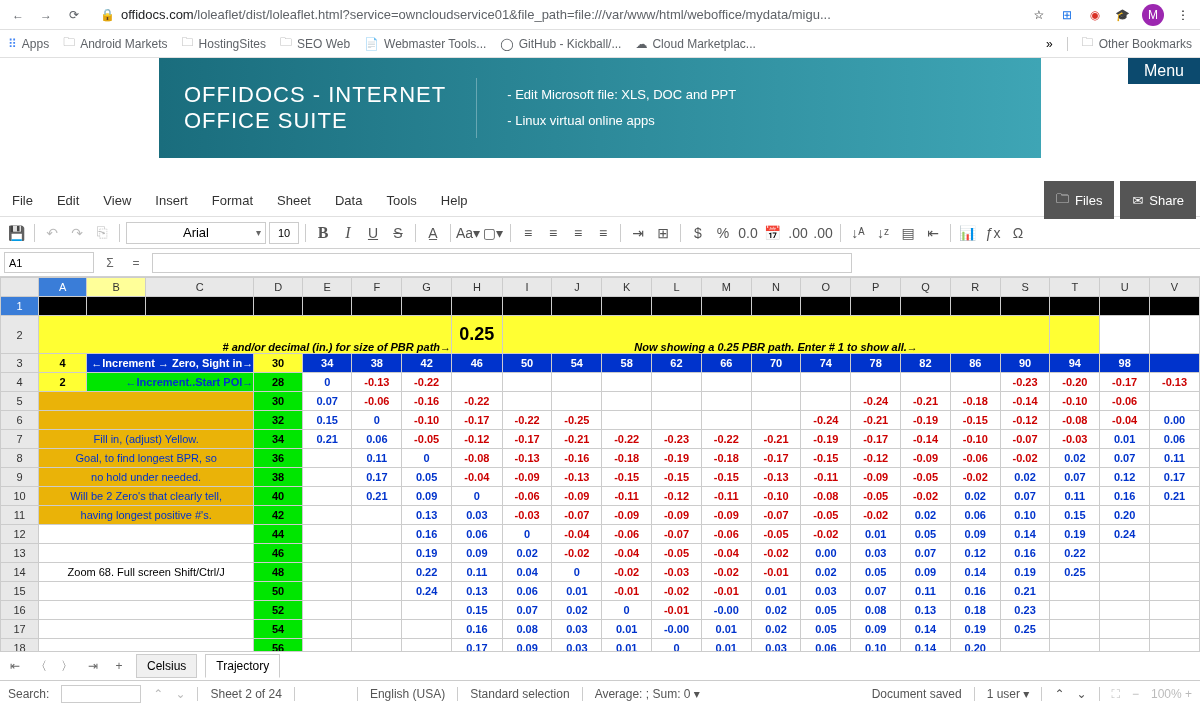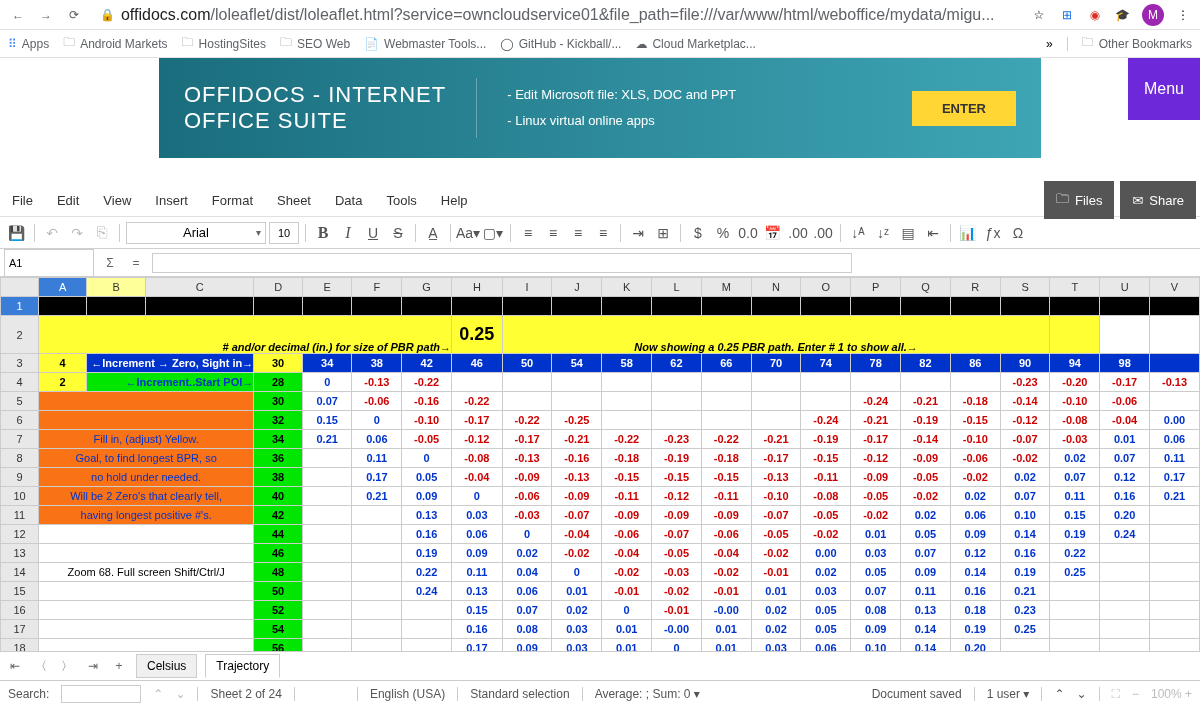--- a/index.html
+++ b/index.html
@@ -2,59 +2,59 @@
 <html><head>
 <meta charset="utf-8">
 <style>
 * { margin: 0; padding: 0; box-sizing: border-box; font-family: Arial, sans-serif; }
 body { width: 1200px; height: 706px; overflow: hidden; background: #fff; font-size: 12px; }
 
 
 .browser-bar { height: 30px; display: flex; align-items: center; padding: 0 8px; gap: 8px; border-bottom: 1px solid #e0e0e0; }
 .nav-btn { width: 20px; height: 20px; display: flex; align-items: center; justify-content: center; color: #5f6368; cursor: pointer; }
 .url-bar { flex: 1; display: flex; align-items: center; gap: 6px; padding: 2px 8px; }
-.url-text { color: #5f6368; font-size: 16px; white-space: nowrap; overflow: hidden; }
+.url-text { color: #5f6368; font-size: 13px; white-space: nowrap; overflow: hidden; }
 .url-domain { color: #202124; }
 .browser-icons { display: flex; align-items: center; gap: 10px; }
 .browser-icon { width: 18px; height: 18px; display: flex; align-items: center; justify-content: center; }
 .avatar { width: 22px; height: 22px; border-radius: 50%; background: #9c27b0; color: #fff; display: flex; align-items: center; justify-content: center; font-size: 12px; }
 
 .bookmarks-bar { height: 28px; display: flex; align-items: center; padding: 0 8px; gap: 14px; border-bottom: 1px solid #e0e0e0; }
 .bookmark { display: flex; align-items: center; gap: 5px; color: #5f6368; font-size: 12px; cursor: pointer; }
 .bm-folder { color: #8d8d8d; }
 
 
 .banner-row { height: 100px; display: flex; align-items: flex-start; justify-content: center; position: relative; }
 .banner { width: 882px; height: 100px; background: linear-gradient(90deg, #1a6d7d 0%, #2d8a9a 50%, #3ea5b5 100%); display: flex; align-items: center; padding: 0 25px; gap: 30px; }
 .banner-title { color: #fff; font-size: 22px; font-weight: 400; letter-spacing: 1px; font-family: Georgia, serif; }
 .banner-divider { width: 1px; height: 60px; background: rgba(255,255,255,0.3); }
 .banner-text { color: #fff; font-size: 13px; line-height: 2; }
 .banner-btn { background: #ffd633; color: #333; padding: 10px 30px; font-size: 13px; font-weight: bold; cursor: pointer; margin-left: auto; }
-.menu-btn { position: absolute; right: 0; top: 0; background: #6d28d9; color: #fff; padding: 22px 16px; font-size: 16px; cursor: pointer; }
+.menu-btn { position: absolute; right: 0; top: 0; background: #0c4a6e; color: #fff; padding: 4px 16px; font-size: 16px; cursor: pointer; }
 
 
 .menubar { height: 32px; display: flex; align-items: center; padding: 0 12px; gap: 24px; position: relative; border-bottom: 1px solid #e0e0e0; font-size: 13px; margin-top: 27px; }
 .menu-item { cursor: pointer; color: #333; }
 .right-buttons { position: absolute; right: 4px; top: -4px; display: flex; gap: 6px; }
 .rbtn { background: #555; color: #fff; padding: 8px 12px; display: flex; align-items: center; gap: 6px; font-size: 13px; cursor: pointer; }
 
 
 .toolbar { height: 32px; display: flex; align-items: center; padding: 0 6px; gap: 3px; border-bottom: 1px solid #d0d0d0; }
 .tb-btn { width: 22px; height: 22px; display: flex; align-items: center; justify-content: center; color: #555; cursor: pointer; font-size: 14px; }
 .tb-sep { width: 1px; height: 18px; background: #ccc; margin: 0 3px; }
 .font-select { width: 140px; height: 22px; border: 1px solid #ccc; display: flex; align-items: center; justify-content: center; font-size: 13px; position: relative; }
 .font-select::after { content: '▾'; position: absolute; right: 4px; color: #666; font-size: 10px; }
 .size-input { width: 30px; height: 22px; border: 1px solid #ccc; text-align: center; font-size: 11px; }
 .tb-bold { font-weight: bold; font-size: 16px; font-family: Georgia, serif; }
 .tb-italic { font-style: italic; font-size: 16px; font-family: Georgia, serif; }
 .tb-underline { text-decoration: underline; font-size: 14px; }
 
 
 .formula-bar { height: 28px; display: flex; align-items: center; border-bottom: 1px solid #d0d0d0; gap: 6px; padding: 0 4px; }
-.cell-ref { width: 90px; height: 28px; border: 1px solid #ccc; padding: 0 4px; font-size: 11px; display: flex; align-items: center; }
+.cell-ref { width: 90px; height: 21px; border: 1px solid #ccc; padding: 0 4px; font-size: 11px; display: flex; align-items: center; }
 .fx-btn { width: 20px; text-align: center; color: #666; }
 .formula-input { flex: 1; max-width: 700px; height: 20px; border: 1px solid #ccc; }
 
 
 .sheet-area { height: 374px; overflow: hidden; position: relative; }
 .sheet { border-collapse: collapse; table-layout: fixed; }
 .sheet th, .sheet td { border: 1px solid #ccc; font-size: 11px; height: 19px; overflow: hidden; white-space: nowrap; text-align: center; }
 .col-header { background: #e8e8e8; font-weight: normal; color: #333; }
 .row-header { background: #e8e8e8; width: 38px; min-width: 38px; font-weight: normal; color: #333; text-align: center; }
 .corner { background: #e8e8e8; width: 38px; }
@@ -66,21 +66,21 @@
 .col-D { width: 52px; }
 .col-E { width: 52px; }
 .col-narrow { width: 52px; }
 
 .hdr-blue { background: #0033cc !important; color: #fff; font-weight: bold; }
 .hdr-yellow { background: #ffff33 !important; }
 .hdr-green { background: #00e600 !important; font-weight: bold; }
 .txt-blue { color: #0033cc; font-weight: bold; }
 .txt-red { color: #cc0000; font-weight: bold; }
 .txt-black { color: #000; font-weight: bold; }
-.desc-cell { background: #f97316; color: #0033cc; text-align: center; font-size: 11px; padding: 0 4px; }
+.desc-cell { background: #eab308; color: #0033cc; text-align: center; font-size: 11px; padding: 0 4px; }
 .desc-white { background: #fff; color: #000; text-align: left; padding: 0 4px; font-size: 11px; }
 
 
 .sheet-tabs { height: 30px; display: flex; align-items: center; border-top: 1px solid #ccc; border-bottom: 1px solid #ccc; padding: 0 6px; gap: 8px; }
 .tab-nav-btn { width: 18px; color: #666; cursor: pointer; text-align: center; }
 .sheet-tab { padding: 4px 10px; border: 1px solid #ccc; background: #f0f0f0; font-size: 12px; cursor: pointer; }
 .sheet-tab.active { background: #fff; border-bottom: 1px solid #fff; }
 
 
 .status-bar { height: 26px; display: flex; align-items: center; padding: 0 8px; gap: 12px; font-size: 12px; color: #555; }
@@ -150,21 +150,20 @@
   <div class="banner">
     <div class="banner-title">
       <div>OFFIDOCS - INTERNET</div>
       <div>OFFICE SUITE</div>
     </div>
     <div class="banner-divider"></div>
     <div class="banner-text">
       <div>- Edit Microsoft file: XLS, DOC and PPT</div>
       <div>- Linux virtual online apps</div>
     </div>
-    <div class="banner-btn">ENTER</div>
   </div>
   <div class="menu-btn">Menu</div>
 </div>
 
 <div class="menubar">
   <div class="menu-item">File</div>
   <div class="menu-item">Edit</div>
   <div class="menu-item">View</div>
   <div class="menu-item">Insert</div>
   <div class="menu-item">Format</div>

